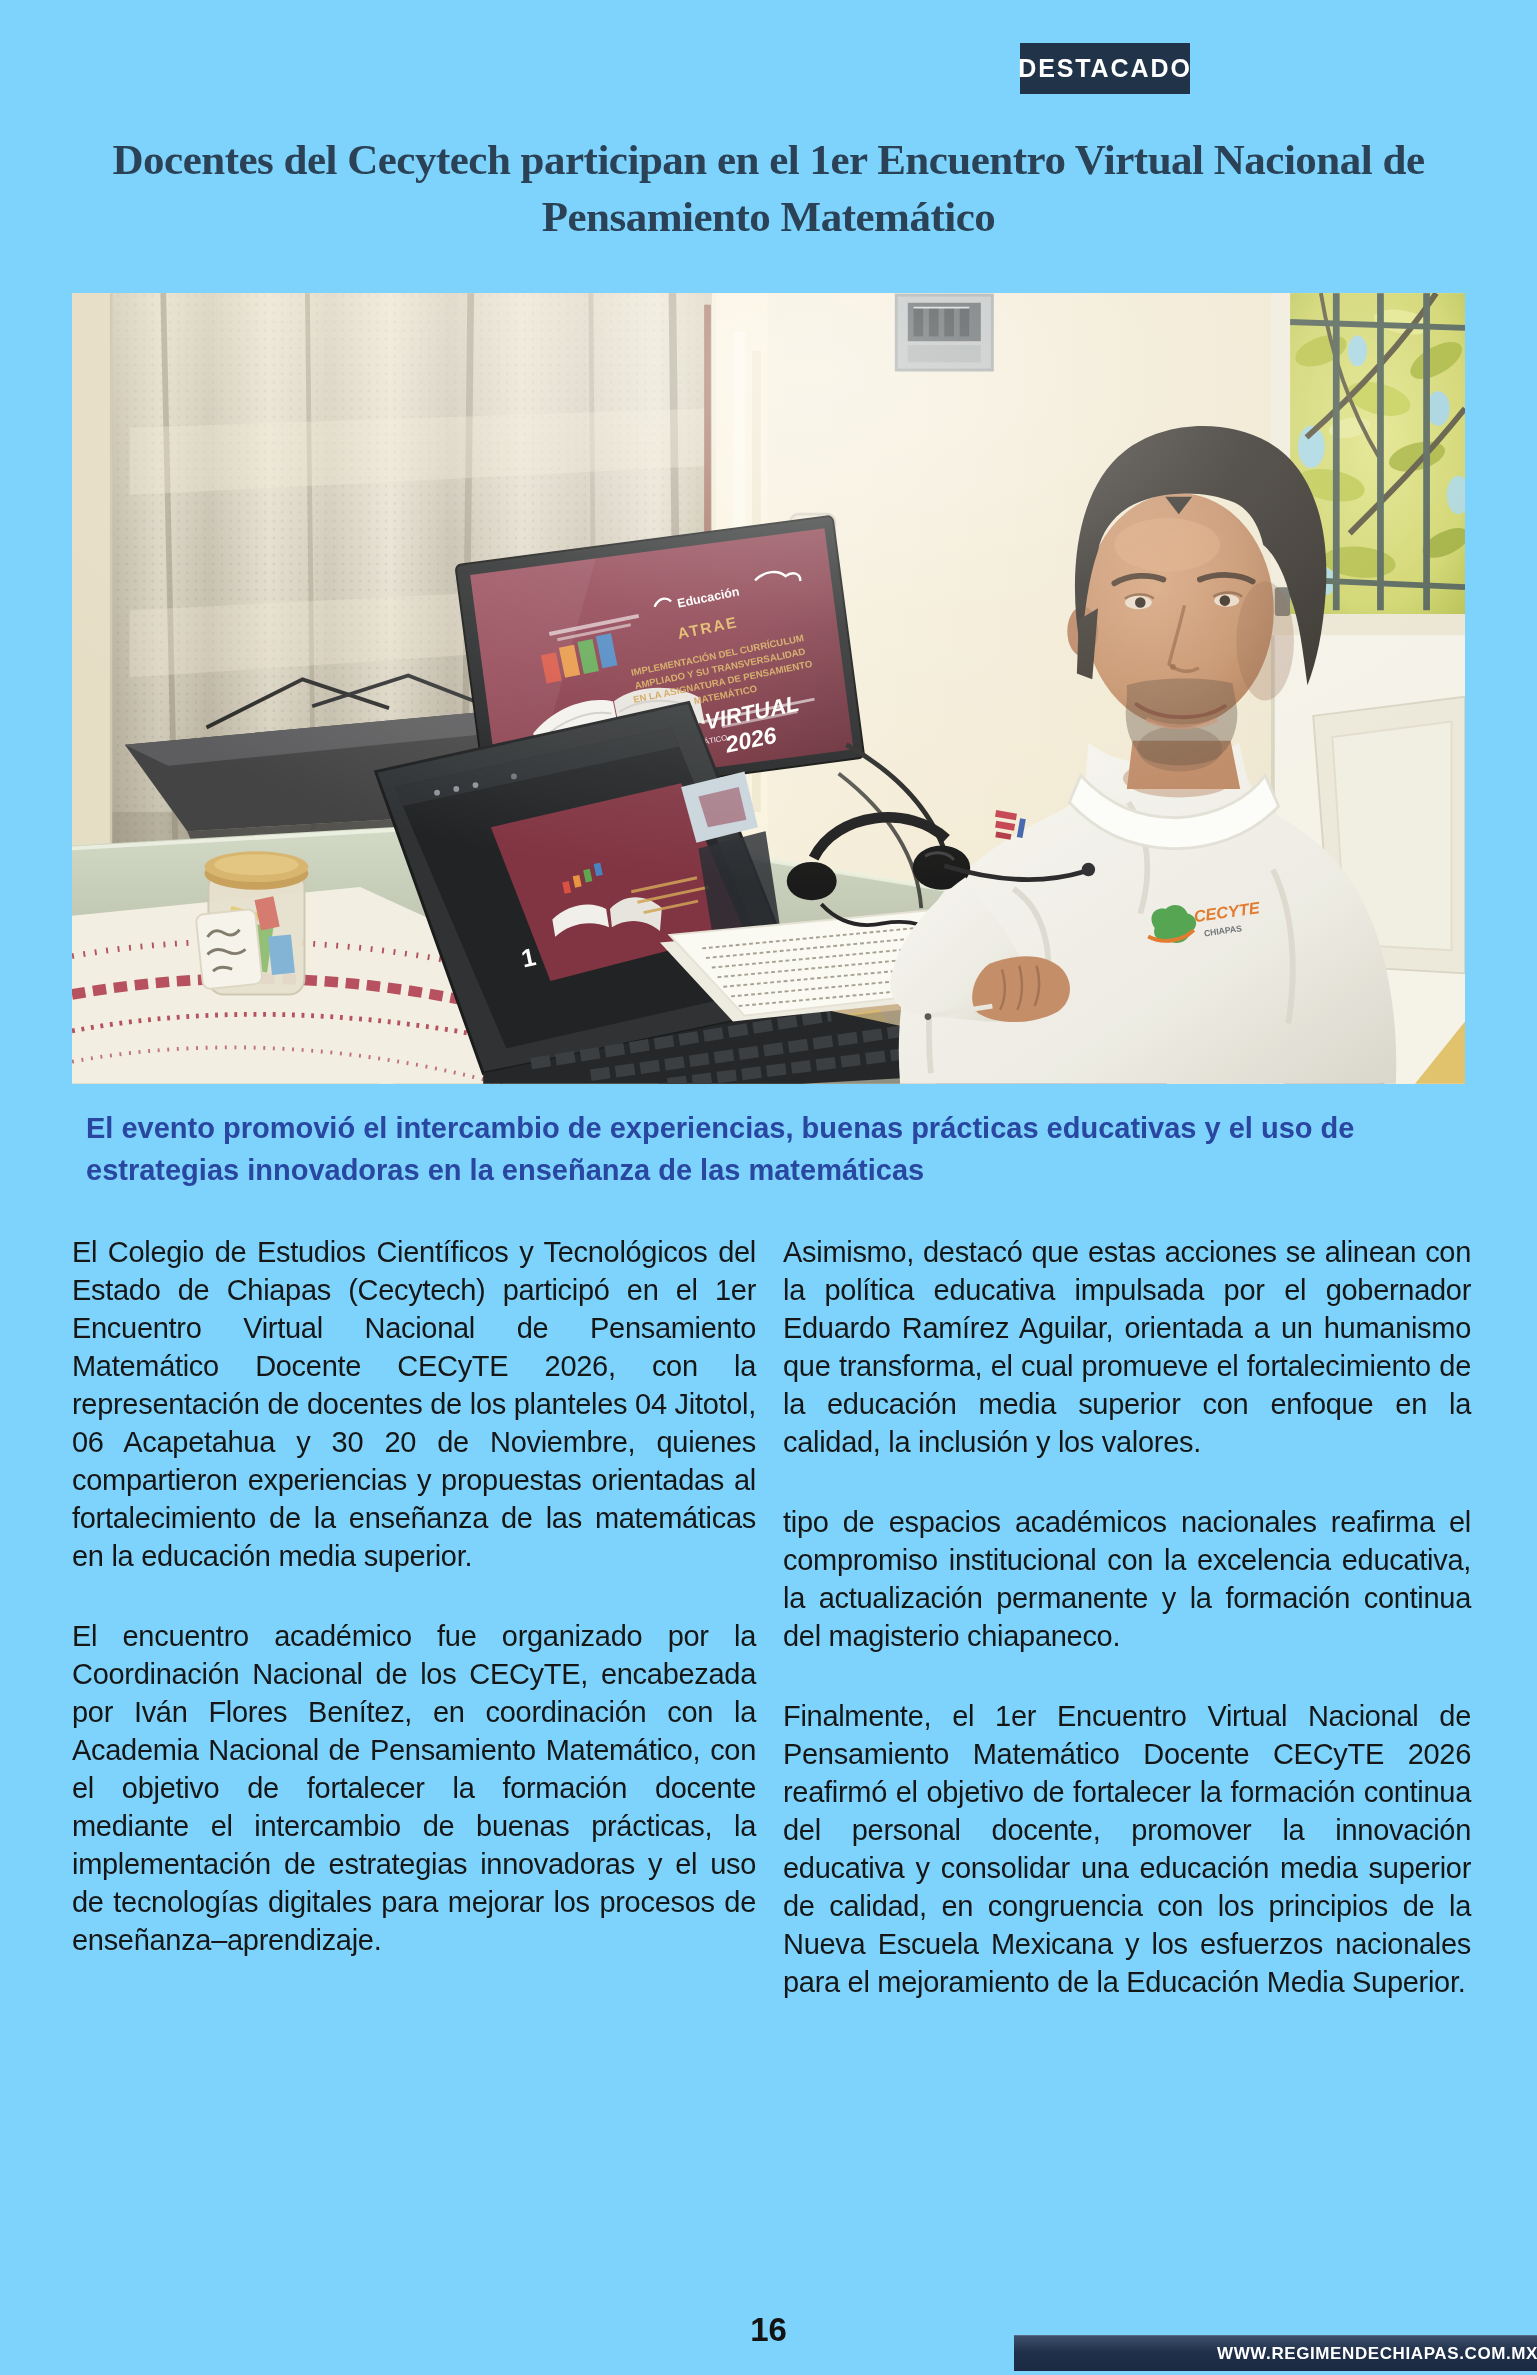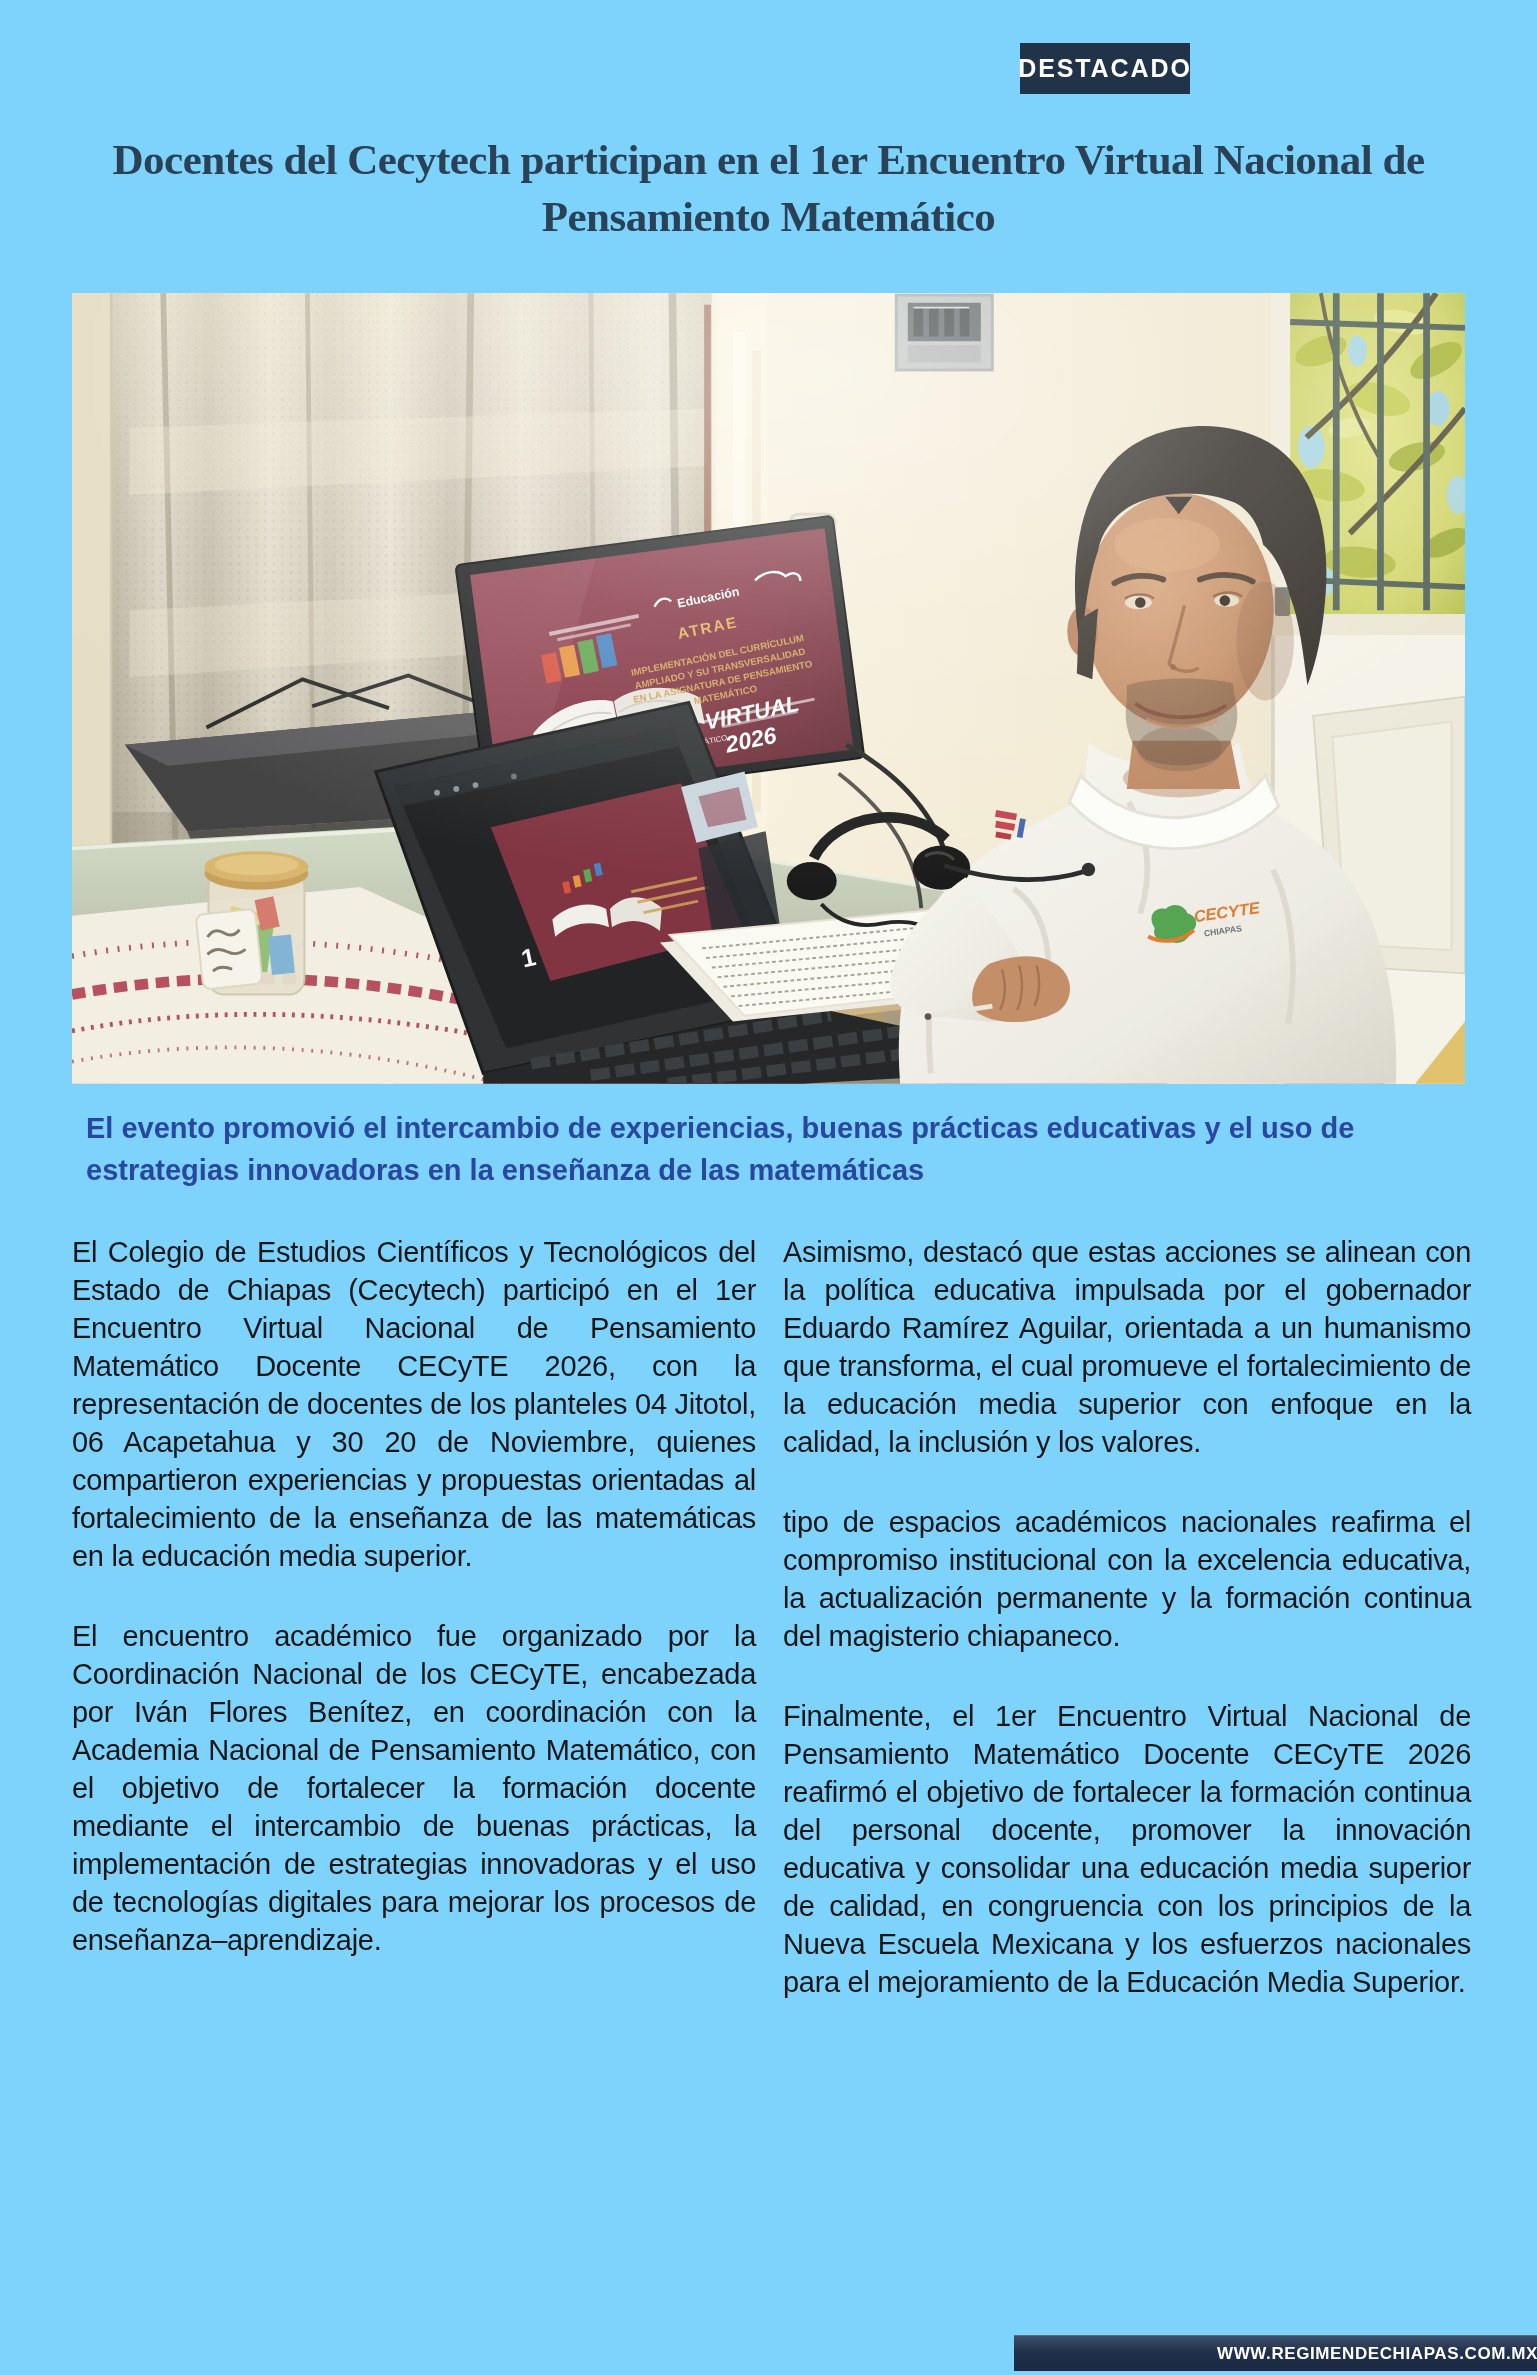--- a/index.html
+++ b/index.html
@@ -416,19 +416,20 @@
     <p>El Colegio de Estudios Científicos y Tecnológicos del Estado de Chiapas (Cecytech) participó en el 1er Encuentro Virtual Nacional de Pensamiento Matemático Docente CECyTE 2026, con la representación de docentes de los planteles 04 Jitotol, 06 Acapetahua y 30 20 de Noviembre, quienes compartieron experiencias y propuestas orientadas al fortalecimiento de la enseñanza de las matemáticas en la educación media superior.</p>
     <p>El encuentro académico fue organizado por la Coordinación Nacional de los CECyTE, encabezada por Iván Flores Benítez, en coordinación con la Academia Nacional de Pensamiento Matemático, con el objetivo de fortalecer la formación docente mediante el intercambio de buenas prácticas, la implementación de estrategias innovadoras y el uso de tecnologías digitales para mejorar los procesos de enseñanza–aprendizaje.</p>
   </div>
 
   <div class="col col-right" lang="es">
     <p>Asimismo, destacó que estas acciones se alinean con la política educativa impulsada por el gobernador Eduardo Ramírez Aguilar, orientada a un humanismo que transforma, el cual promueve el fortalecimiento de la educación media superior con enfoque en la calidad, la inclusión y los valores.</p>
     <p>tipo de espacios académicos nacionales reafirma el compromiso institucional con la excelencia educativa, la actualización permanente y la formación continua del magisterio chiapaneco.</p>
     <p>Finalmente, el 1er Encuentro Virtual Nacional de Pensamiento Matemático Docente CECyTE 2026 reafirmó el objetivo de fortalecer la formación continua del personal docente, promover la innovación educativa y consolidar una educación media superior de calidad, en congruencia con los principios de la Nueva Escuela Mexicana y los esfuerzos nacionales para el mejoramiento de la Educación Media Superior.</p>
   </div>
 
+  <div class="pagenum">16</div>
 
   <div class="footer-bar">
     <span>WWW.REGIMENDECHIAPAS.COM.MX</span>
   </div>
 
 </div>
 
 
 </body></html>

